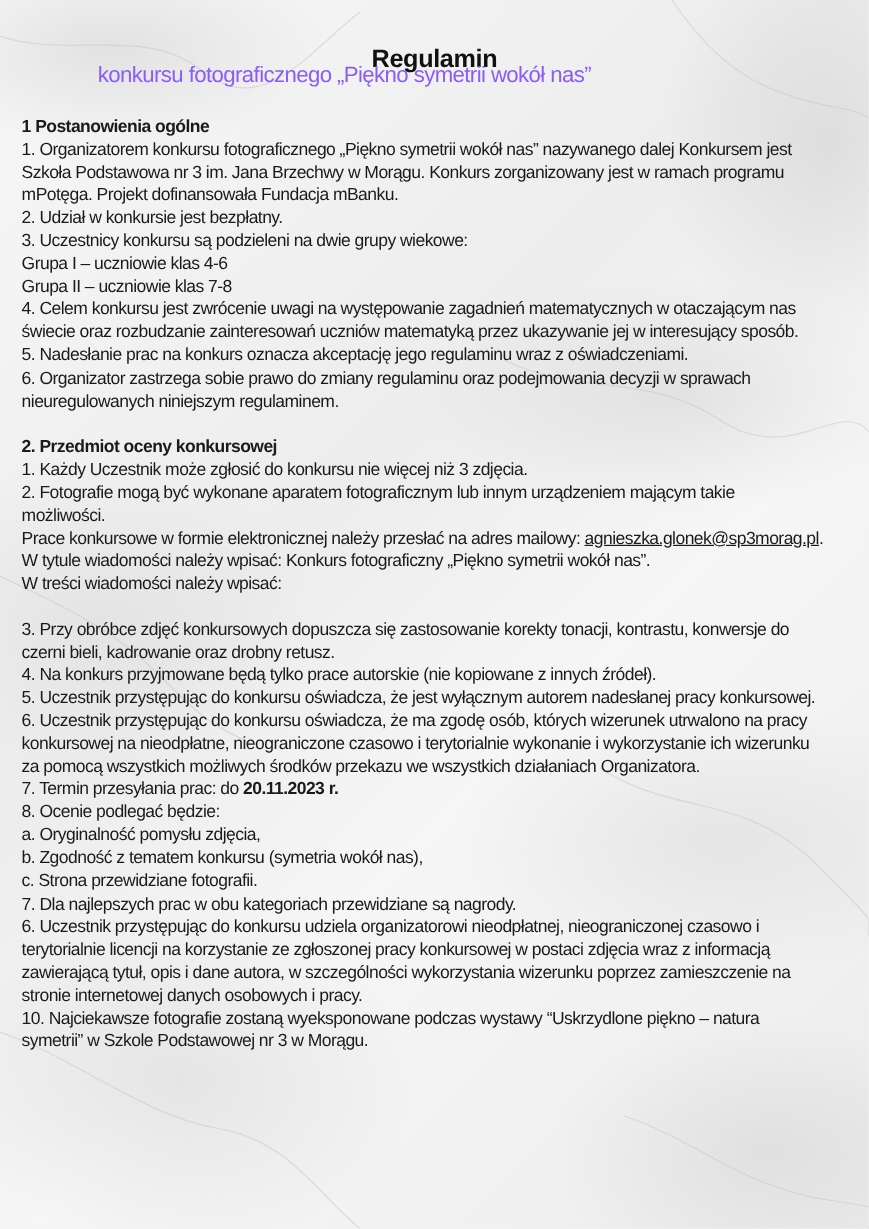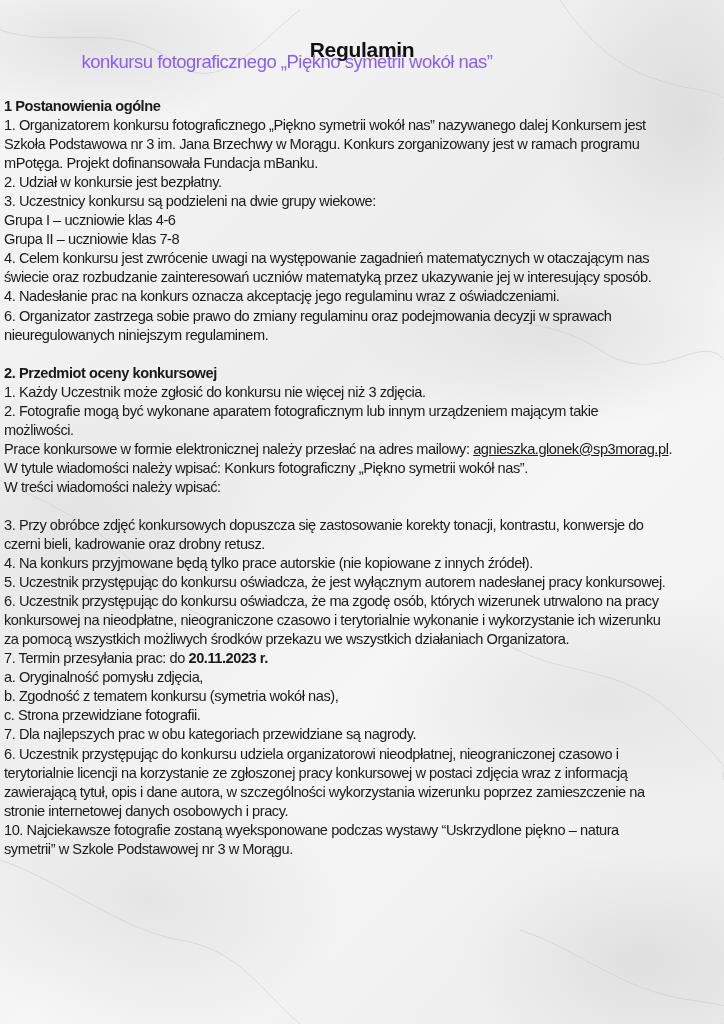--- a/index.html
+++ b/index.html
@@ -25,21 +25,21 @@
   .page { position:relative; z-index:1; }
   .title {
     position:absolute; left:0; width:724px; top:20px; text-align:center;
     font-size:21px; font-weight:bold; letter-spacing:-0.3px; color:#111;margin-top:18px;
   }
   .subtitle {
     position:absolute; left:0; width:574px; top:51px; text-align:center;
     font-size:18.5px; letter-spacing:-0.5px; color:#8b5cf6;
   }
   .body {
-    position:absolute; left:4px; top:97px; width:700px;
+    position:absolute; left:18px; top:97px; width:700px;
     font-size:14.6px; line-height:19.05px; letter-spacing:-0.45px;
   }
   .body p { margin:0; white-space:nowrap; }
   .body .h { font-weight:bold; }
   .gap { height:19px; }
   .gap2 { height:19px; }
   .email { text-decoration:underline; }
   b { font-weight:bold; }
 </style>
 </head>
@@ -67,21 +67,21 @@
     <div id="s1">
         <p>1. Organizatorem konkursu fotograficznego „Piękno symetrii wokół nas” nazywanego dalej Konkursem jest</p>
         <p>Szkoła Podstawowa nr 3 im. Jana Brzechwy w Morągu. Konkurs zorganizowany jest w ramach programu</p>
         <p>mPotęga. Projekt dofinansowała Fundacja mBanku.</p>
         <p>2. Udział w konkursie jest bezpłatny.</p>
         <p>3. Uczestnicy konkursu są podzieleni na dwie grupy wiekowe:</p>
         <p>Grupa I – uczniowie klas 4-6</p>
         <p>Grupa II – uczniowie klas 7-8</p>
         <p>4. Celem konkursu jest zwrócenie uwagi na występowanie zagadnień  matematycznych w otaczającym nas</p>
         <p>świecie oraz rozbudzanie zainteresowań uczniów matematyką przez ukazywanie jej w interesujący sposób.</p>
-        <p>4. Nadesłanie prac na konkurs oznacza akceptację jego regulaminu wraz z oświadczeniami.</p>
+        <p>5. Nadesłanie prac na konkurs oznacza akceptację jego regulaminu wraz z oświadczeniami.</p>
         <p>6. Organizator zastrzega sobie prawo do zmiany regulaminu oraz podejmowania decyzji w sprawach</p>
         <p>nieuregulowanych niniejszym regulaminem.</p>
       </div>
     <div class="gap"></div>
     <p class="h">2. Przedmiot oceny konkursowej</p>
     <div id="s2a">
         <p>1. Każdy Uczestnik może zgłosić do konkursu nie więcej niż 3 zdjęcia.</p>
         <p>2. Fotografie mogą być wykonane aparatem fotograficznym lub innym urządzeniem mającym takie</p>
         <p>możliwości.</p>
       </div>
@@ -95,20 +95,21 @@
         <p>3. Przy obróbce zdjęć konkursowych dopuszcza się zastosowanie korekty tonacji, kontrastu, konwersje do</p>
         <p>czerni bieli, kadrowanie oraz drobny retusz.</p>
         <p>4. Na konkurs przyjmowane będą tylko prace autorskie (nie kopiowane z innych źródeł).</p>
         <p>5. Uczestnik przystępując do konkursu oświadcza, że jest wyłącznym autorem nadesłanej pracy konkursowej.</p>
         <p>6. Uczestnik przystępując do konkursu oświadcza, że ma zgodę osób, których wizerunek utrwalono na pracy</p>
         <p>konkursowej na nieodpłatne, nieograniczone czasowo i terytorialnie wykonanie i wykorzystanie ich wizerunku</p>
         <p>za pomocą wszystkich możliwych środków przekazu we wszystkich działaniach Organizatora.</p>
       </div>
     <p><span>7. Termin przesyłania prac: do </span><b>20.11.2023 r.</b></p>
     <div id="s2d">
+        <p>8. Ocenie podlegać będzie:</p>
         <p>a. Oryginalność pomysłu zdjęcia,</p>
         <p>b. Zgodność z tematem konkursu (symetria wokół nas),</p>
         <p>c. Strona przewidziane fotografii.</p>
         <p>7. Dla najlepszych prac w obu kategoriach przewidziane są nagrody.</p>
         <p>6. Uczestnik przystępując do konkursu udziela organizatorowi nieodpłatnej, nieograniczonej czasowo i</p>
         <p>terytorialnie licencji na korzystanie ze zgłoszonej pracy konkursowej w postaci zdjęcia wraz z informacją</p>
         <p>zawierającą tytuł, opis i dane autora, w szczególności wykorzystania wizerunku poprzez zamieszczenie na</p>
         <p>stronie internetowej danych osobowych i pracy.</p>
         <p>10. Najciekawsze fotografie zostaną wyeksponowane podczas wystawy “Uskrzydlone piękno – natura</p>
         <p>symetrii” w Szkole Podstawowej nr 3 w Morągu.</p>

